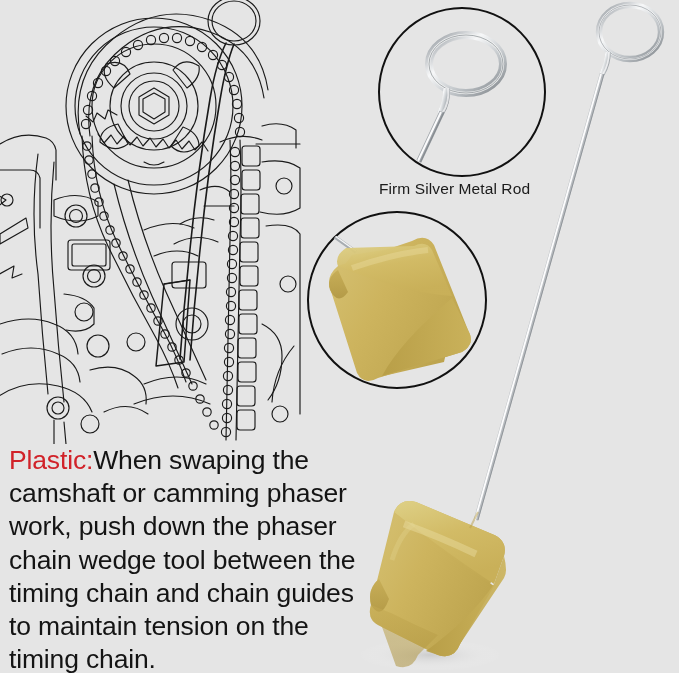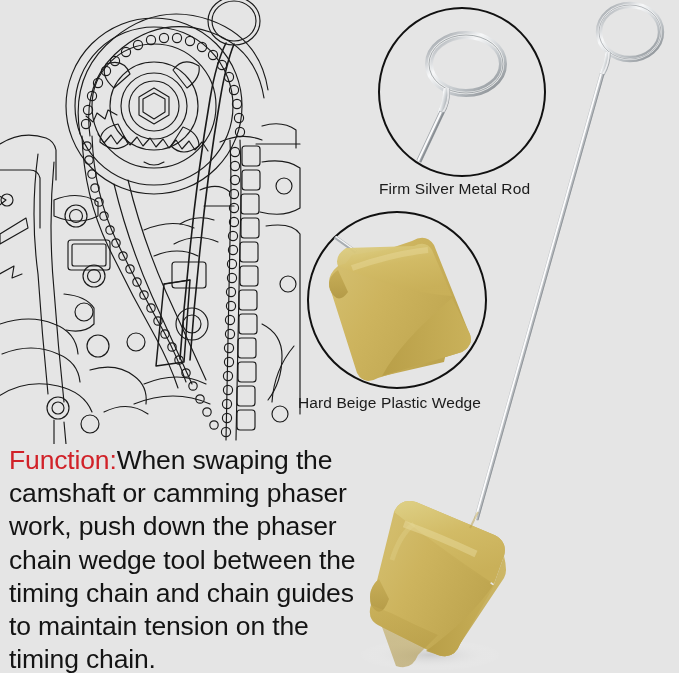--- a/index.html
+++ b/index.html
@@ -364,19 +364,18 @@
         <path d="M404 524 q34 12 72 30" fill="none" stroke="#ece0a6" stroke-width="7" opacity=".42"></path>
         <path d="M392 560 q8 -26 22 -36" fill="none" stroke="#e6d795" stroke-width="5" opacity=".3"></path>
 
         <path d="M470 528 l8 -16" fill="none" stroke="#b9a04b" stroke-width="2" opacity=".5"></path>
       </g>
     </g>
   </svg>
 
   <div class="callout-label" id="label-rod">Firm Silver Metal Rod</div>
 
-  <div class="callout-label" id="label-wedge">Hard Beige Plastic Wedge</div>
 
   <div id="function-block">
-    <span id="function-label">Function:</span><span id="function-text">When swaping the camshaft or camming phaser work, push down the phaser chain wedge tool between the timing chain and chain guides to maintain tension on the timing chain.</span>
+    <span id="function-label">Plastic:</span><span id="function-text">When swaping the camshaft or camming phaser work, push down the phaser chain wedge tool between the timing chain and chain guides to maintain tension on the timing chain.</span>
   </div>
 
 </div>
 
 </body></html>

